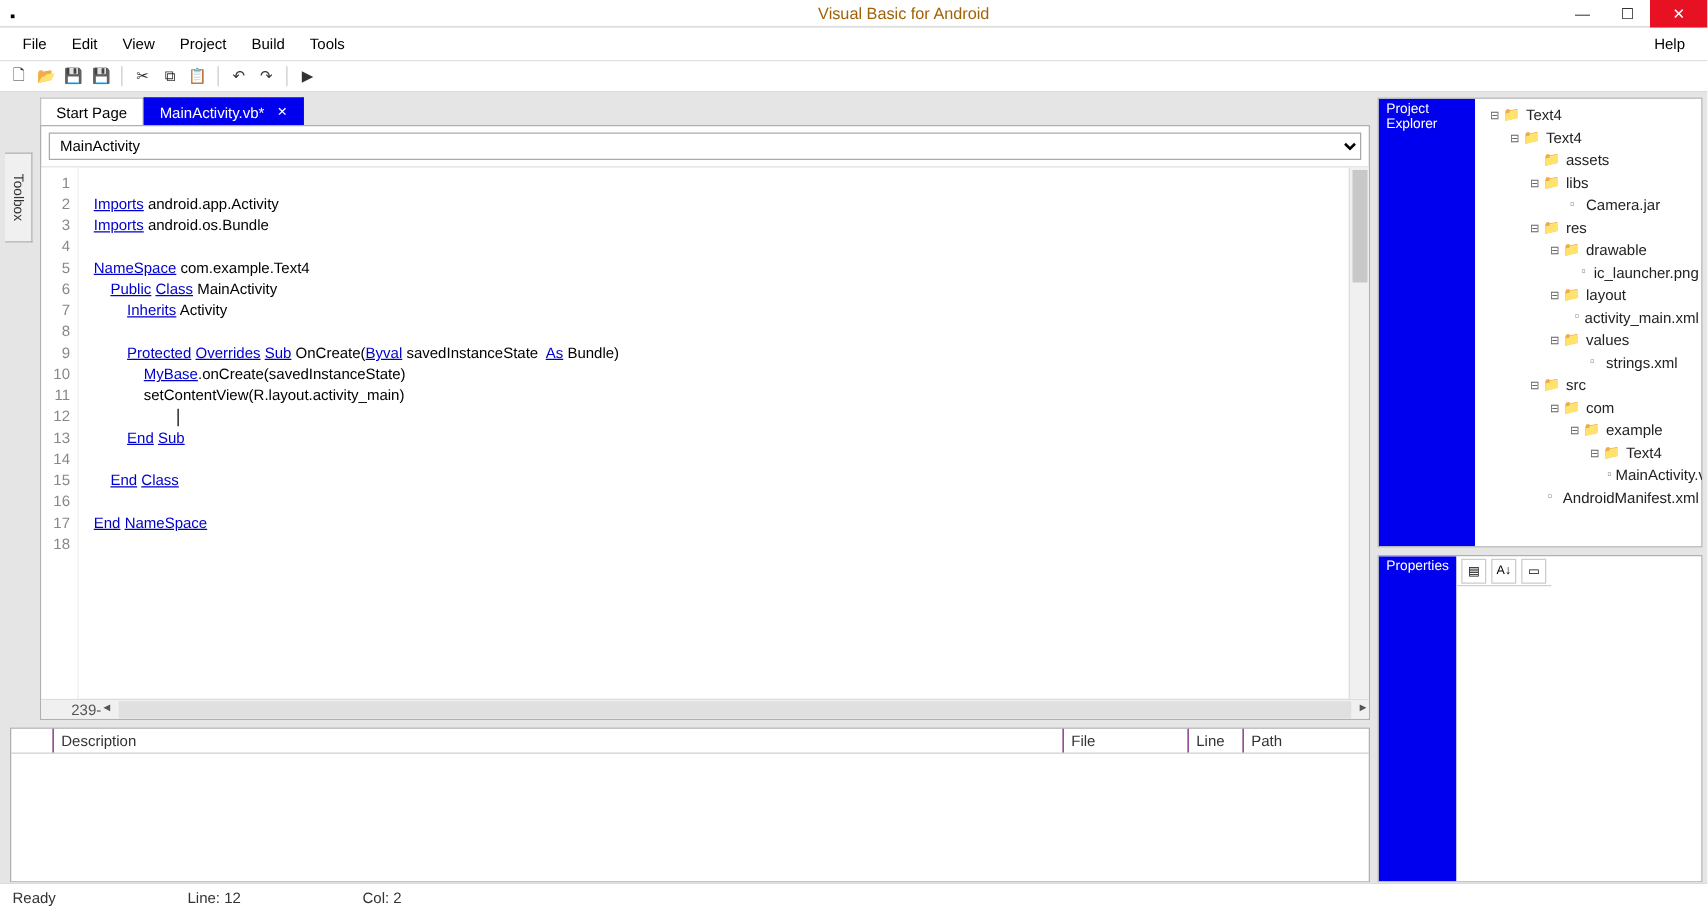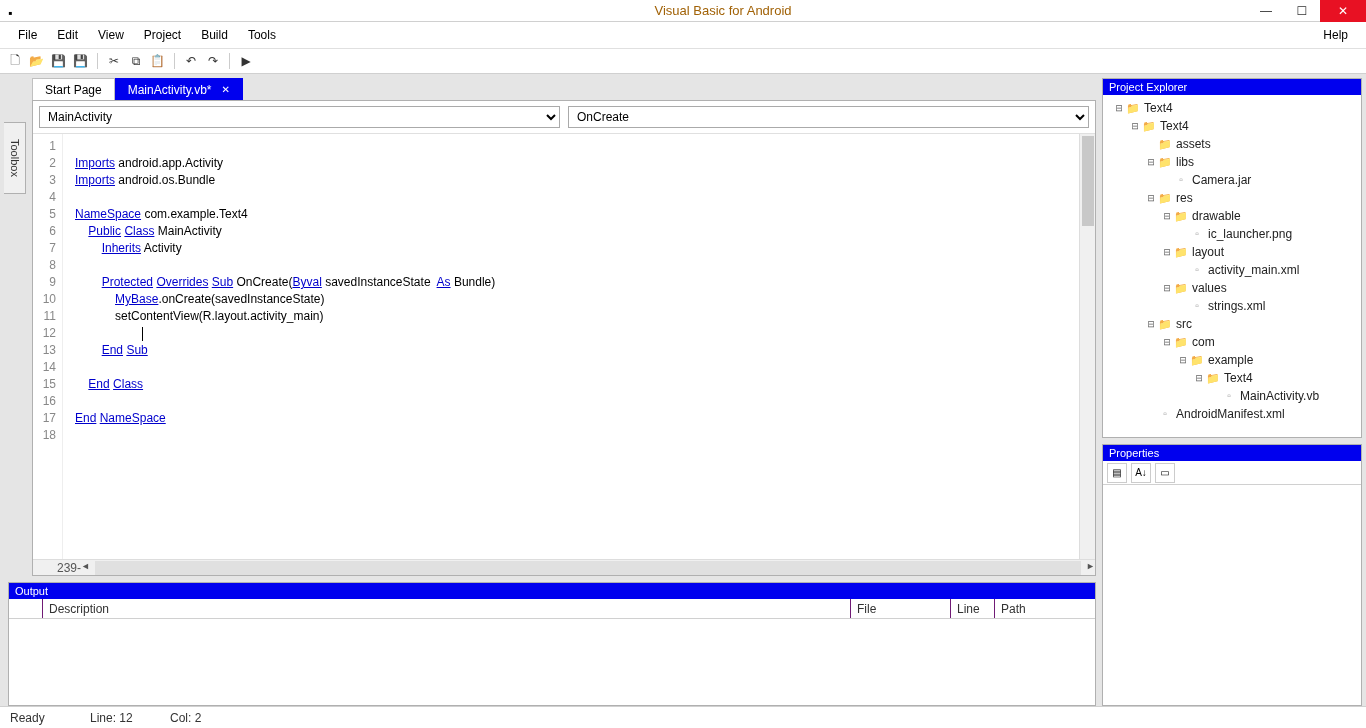--- a/index.html
+++ b/index.html
@@ -55,37 +55,37 @@
 .vscroll .thumb { background:#c8c8c8; width:12px; margin:2px auto; height:90px; }
 
 
 .output-panel { height:124px; background:#fff; border:1px solid #b0b0b0; margin:6px 6px 0 4px; display:flex; flex-direction:column; }
 .output-panel .hdr { background:#0000ee; color:#fff; padding:2px 6px; font-size:11px; }
 .output-panel .cols { display:flex; border-bottom:1px solid #d0d0d0; height:20px; align-items:center; font-size:11px; color:#333; }
 .output-panel .col { border-right:1px solid #701a75; padding:0 6px; height:100%; display:flex; align-items:center; }
 
 
 .rightcol { width:264px; display:flex; flex-direction:column; padding:4px 4px 0 0; gap:6px; }
-.panel { background:#fff; border:1px solid #b0b0b0; display:flex; flex-direction:column; overflow:hidden; }
+.panel { background:#fff; border:1px solid #b0b0b0; display:flex; flex-direction:row; overflow:hidden; }
 .panel .phdr { background:#0000ee; color:#fff; padding:2px 6px; font-size:11px; }
 .tree { padding:4px 2px; font-size:12px; color:#222; line-height:18px; overflow:auto; }
 .tn { display:flex; align-items:center; white-space:nowrap; }
 .tn .tw { width:12px; text-align:center; color:#666; font-size:9px; display:inline-block; }
 .tn .ic { width:16px; height:14px; display:inline-flex; align-items:center; justify-content:center; margin-right:3px; }
 .fld { color:#d7a866; font-size:11px; }
 .fil { color:#888; font-size:10px; }
 .props-tb { height:24px; border-bottom:1px solid #d0d0d0; display:flex; align-items:center; padding:0 4px; gap:4px; }
 .props-tb .pbtn { width:20px; height:20px; border:1px solid #ccc; display:flex; align-items:center; justify-content:center; font-size:10px; }
 .props-body { flex:1; }
 
 .proj-panel { height:360px; }
 .props-panel { flex:1; }
 
 
-.statusbar { height:22px; background:#fff; border-top:1px solid #d0d0d0; display:flex; align-items:center; padding:0 10px; font-size:11px; color:#333; }
+.statusbar { height:22px; background:#fff; border-top:1px solid #d0d0d0; display:flex; align-items:center; padding:0 10px; font-size:11px; color:#333; gap:60px; }
 .statusbar .sbseg { min-width:80px; }
 
 .cursor { display:inline-block; width:1px; height:14px; background:#000; vertical-align:middle; }
 </style>
 </head>
 <body>
 
 <div class="titlebar">
   <span class="icon">▪</span>
   <span class="title">Visual Basic for Android</span>
@@ -133,21 +133,20 @@
         </div>
       <div class="tab active">
           <span>MainActivity.vb*</span>
           <span class="x">✕</span>
         </div>
     </div>
 
     <div class="editor-pane">
       <div class="editor-combos">
         <select><option>MainActivity</option></select>
-        <select><option>OnCreate</option></select>
       </div>
       <div class="code-area">
         <div class="gutter" id="gutter">
             <div>1</div>
             <div>2</div>
             <div>3</div>
             <div>4</div>
             <div>5</div>
             <div>6</div>
             <div>7</div>
@@ -168,21 +167,20 @@
             <div class="thumb"></div>
           </div>
       </div>
       <div class="zoom-row">
         <span class="zoom">239-</span>
         <div class="hsb"></div>
       </div>
     </div>
 
     <div class="output-panel">
-      <div class="phdr hdr">Output</div>
       <div class="cols">
         <div class="col" style="width:34px"></div>
         <div class="col" style="flex:1">Description</div>
         <div class="col" style="width:100px">File</div>
         <div class="col" style="width:44px">Line</div>
         <div class="col" style="width:100px;border-right:none">Path</div>
       </div>
       <div style="flex:1"></div>
     </div>
   </div>

